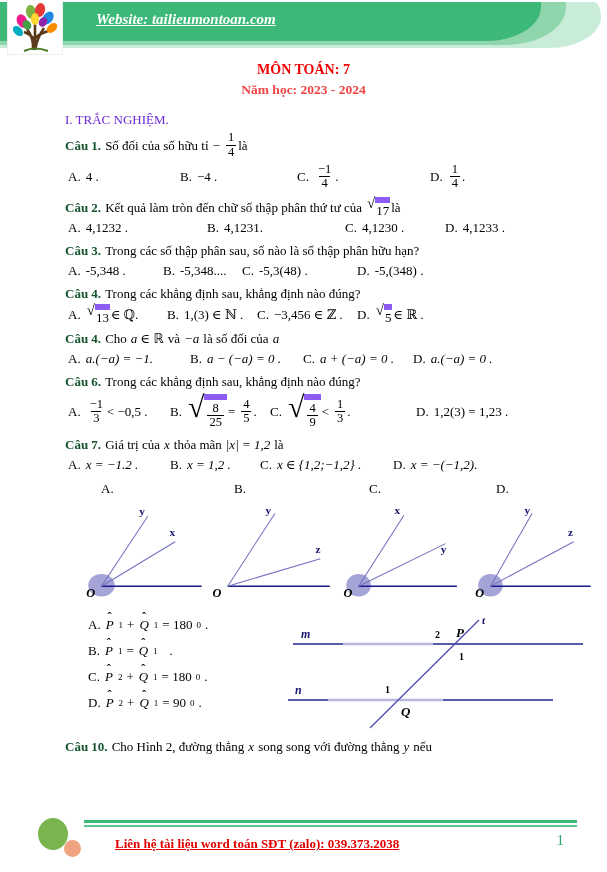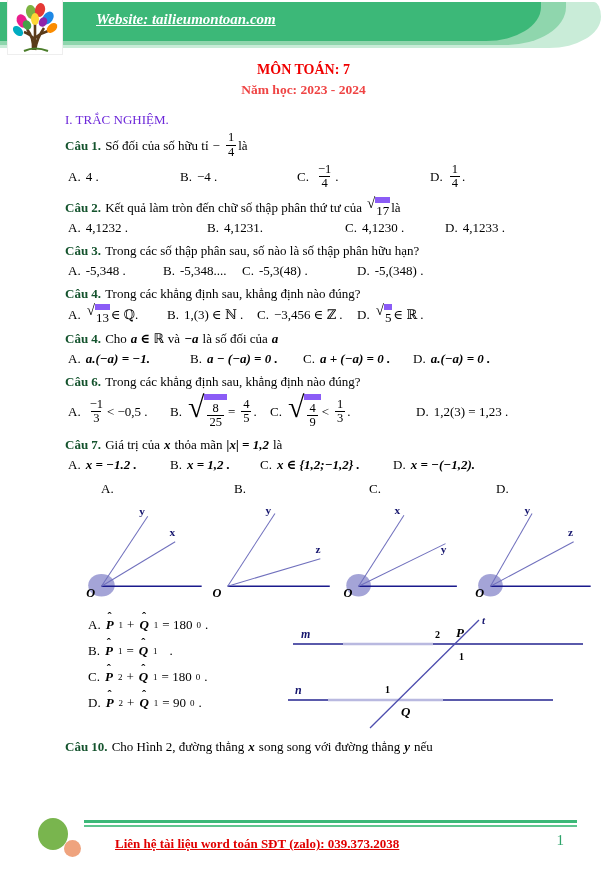--- a/index.html
+++ b/index.html
@@ -20,21 +20,21 @@
   .t1{color:#1010cf;font-weight:bold;font-size:15px;}
   .t2{color:#f00000;font-weight:bold;font-size:14px;}
   .t3{color:#ef4444;font-weight:bold;font-size:13.5px;}
   
   .content{padding:4px 14px 0 65px;}
   .section{color:#6d28d9;font-weight:normal;margin:8px 0 2px 0;}
   .q{margin-top:3px;}
   .qline{display:flex;align-items:center;flex-wrap:wrap;min-height:20px;}
   .qline > *{margin-right:4px;}
   .qlabel{color:#14532d;font-weight:bold;}
-  .mi{font-style:italic;font-weight:bold;}
+  .mi{font-style:italic;}
   .opts{display:flex;align-items:center;padding-left:3px;min-height:20px;}
   .cell{display:flex;align-items:center;}
   .cell > *{margin-right:4px;}
   .letter{margin-right:5px;}
   
   .frac{display:inline-flex;flex-direction:column;align-items:center;line-height:1.1;
         font-size:12.5px;text-align:center;margin:0 2px;}
   .frac .den{border-top:1px solid #000;padding:0 2px;}
   .frac .num{padding:0 2px;}
   .sqrt{display:inline-flex;align-items:flex-start;margin:0 1px;}

